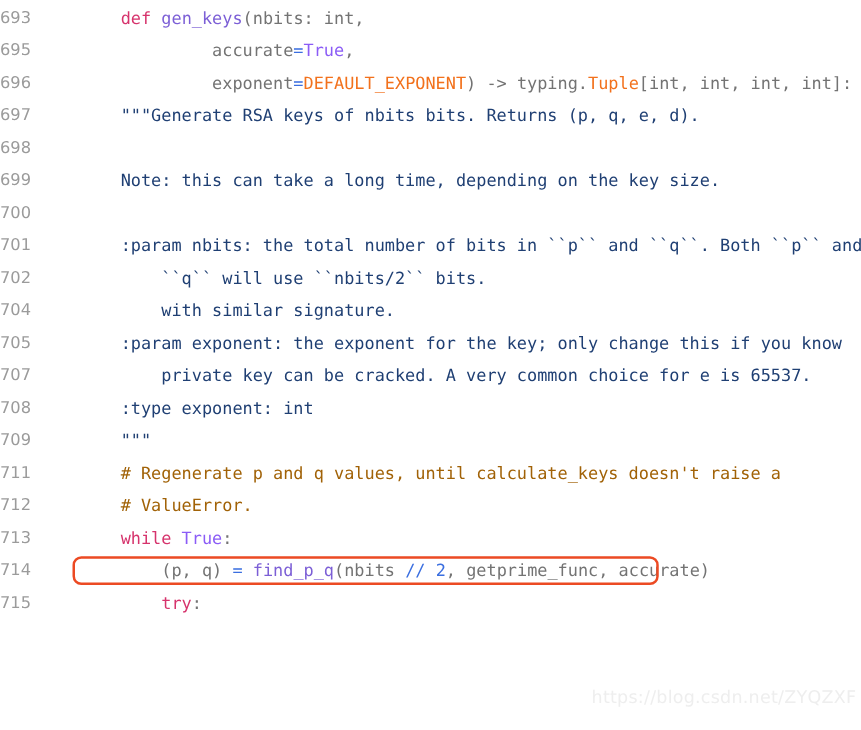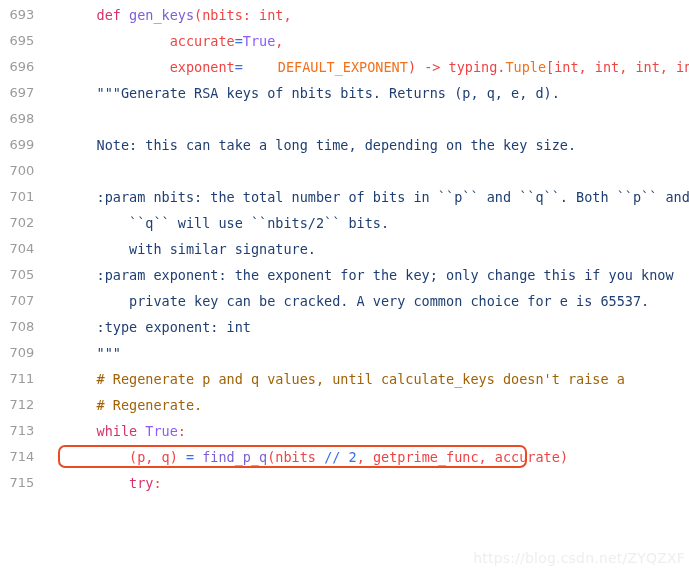--- a/index.html
+++ b/index.html
@@ -28,47 +28,47 @@
     align-items: flex-start;
     height: 26px;
     line-height: 26px;
     font-size: 13.5px;
     white-space: pre;
   }
 
   .line-number {
     width: 44px;
     min-width: 44px;
-    text-align: center;
+    text-align: left;
     color: #9b9b9b;
     font-size: 13px;
     font-family: "DejaVu Sans", "Liberation Sans", sans-serif;
     user-select: none;
     padding-right: 0;
   }
 
   .line-content {
     padding-left: 20px;
     white-space: pre;
     color: #3a3a3a;
     position: relative;
     flex: 1;
   }
 
   
   .tok-kw      { color: #d6336c; }
   .tok-fn      { color: #7c5fd6; }
   .tok-cls     { color: #f2711c; }
-  .tok-const   { color: #f2711c; margin-left: 35px; }
+  .tok-const   { color: #f2711c; }
   .tok-bool    { color: #8b5cf6; }
   .tok-op      { color: #3b6fe0; }
   .tok-num     { color: #3b6fe0; }
   .tok-doc     { color: #1f3f73; }
   .tok-cmt     { color: #a16207; }
-  .tok-plain   { color: #ef4444; }
+  .tok-plain   { color: #737373; }
 
   
   .code-line.highlighted .line-content::before {
     content: "";
     position: absolute;
     left: 14px;
     top: 1px;
     right: 162px;
     height: 23px;
     border: 2.5px solid #ec4a23;
@@ -102,19 +102,19 @@
       <div class="code-line"><div class="line-number">699</div><div class="line-content"><span class="tok-doc">    Note: this can take a long time, depending on the key size.</span></div></div>
       <div class="code-line"><div class="line-number">700</div><div class="line-content">&nbsp;</div></div>
       <div class="code-line"><div class="line-number">701</div><div class="line-content"><span class="tok-doc">    :param nbits: the total number of bits in ``p`` and ``q``. Both ``p`` and</span></div></div>
       <div class="code-line"><div class="line-number">702</div><div class="line-content"><span class="tok-doc">        ``q`` will use ``nbits/2`` bits.</span></div></div>
       <div class="code-line"><div class="line-number">704</div><div class="line-content"><span class="tok-doc">        with similar signature.</span></div></div>
       <div class="code-line"><div class="line-number">705</div><div class="line-content"><span class="tok-doc">    :param exponent: the exponent for the key; only change this if you know</span></div></div>
       <div class="code-line"><div class="line-number">707</div><div class="line-content"><span class="tok-doc">        private key can be cracked. A very common choice for e is 65537.</span></div></div>
       <div class="code-line"><div class="line-number">708</div><div class="line-content"><span class="tok-doc">    :type exponent: int</span></div></div>
       <div class="code-line"><div class="line-number">709</div><div class="line-content"><span class="tok-doc">    """</span></div></div>
       <div class="code-line"><div class="line-number">711</div><div class="line-content"><span class="tok-cmt">    # Regenerate p and q values, until calculate_keys doesn't raise a</span></div></div>
-      <div class="code-line"><div class="line-number">712</div><div class="line-content"><span class="tok-cmt">    # Regenerate.</span></div></div>
+      <div class="code-line"><div class="line-number">712</div><div class="line-content"><span class="tok-cmt">    # ValueError.</span></div></div>
       <div class="code-line"><div class="line-number">713</div><div class="line-content"><span class="tok-plain">    </span><span class="tok-kw">while</span><span class="tok-plain"> </span><span class="tok-bool">True</span><span class="tok-plain">:</span></div></div>
       <div class="code-line highlighted"><div class="line-number">714</div><div class="line-content"><span class="tok-plain">        (p, q) </span><span class="tok-op">=</span><span class="tok-plain"> </span><span class="tok-fn">find_p_q</span><span class="tok-plain">(nbits </span><span class="tok-op">//</span><span class="tok-plain"> </span><span class="tok-num">2</span><span class="tok-plain">, getprime_func, accurate)</span></div></div>
       <div class="code-line"><div class="line-number">715</div><div class="line-content"><span class="tok-plain">        </span><span class="tok-kw">try</span><span class="tok-plain">:</span></div></div>
     </div>
   <div id="watermark">https://blog.csdn.net/ZYQZXF</div>
 </div>
 
 </body></html>

